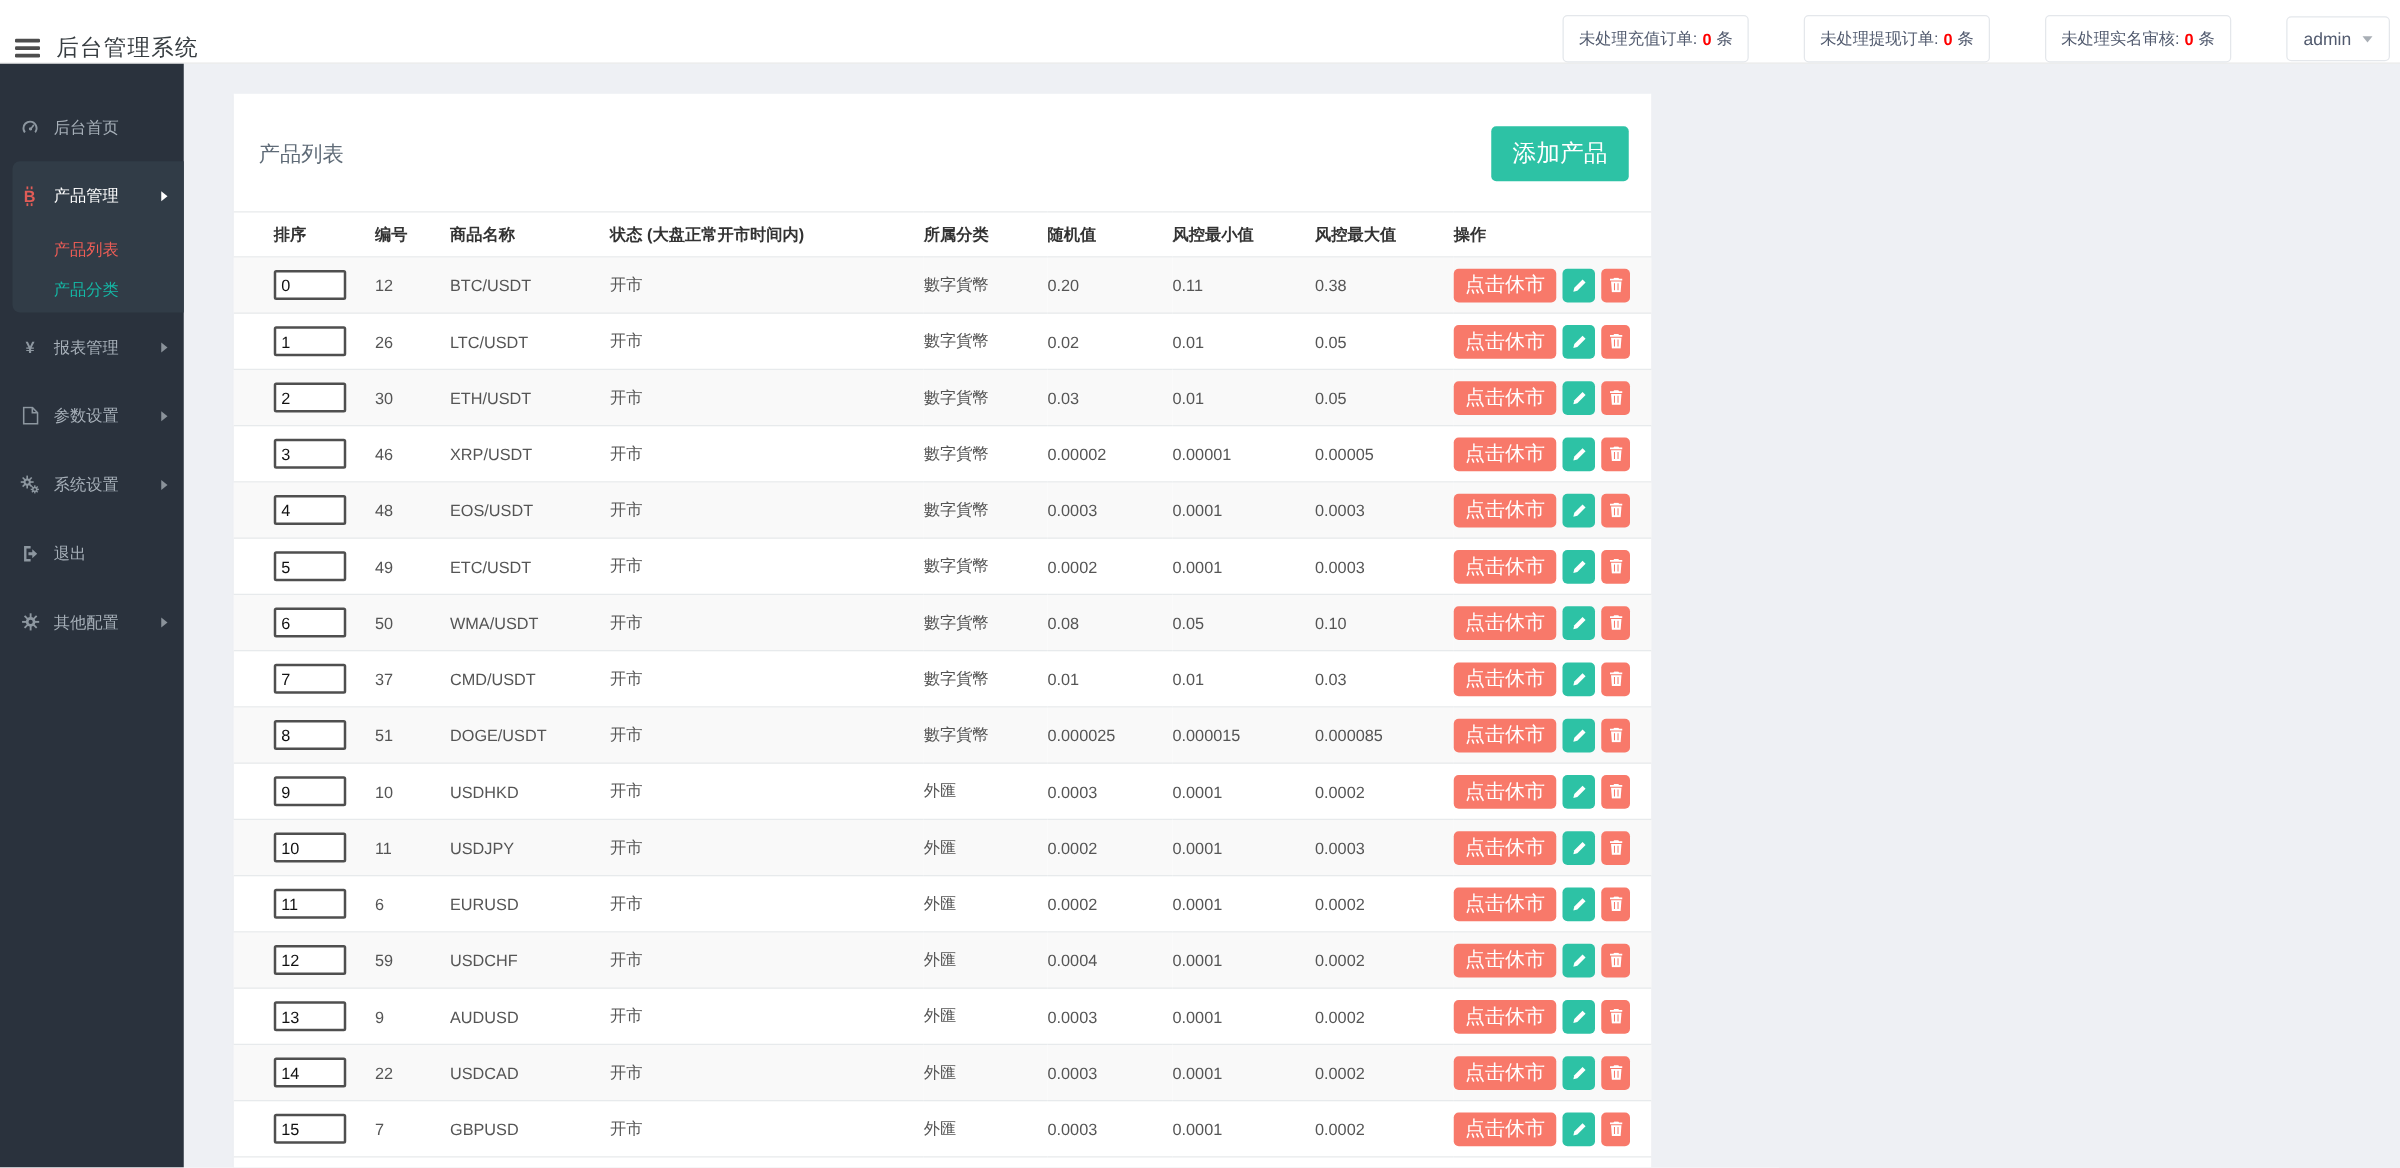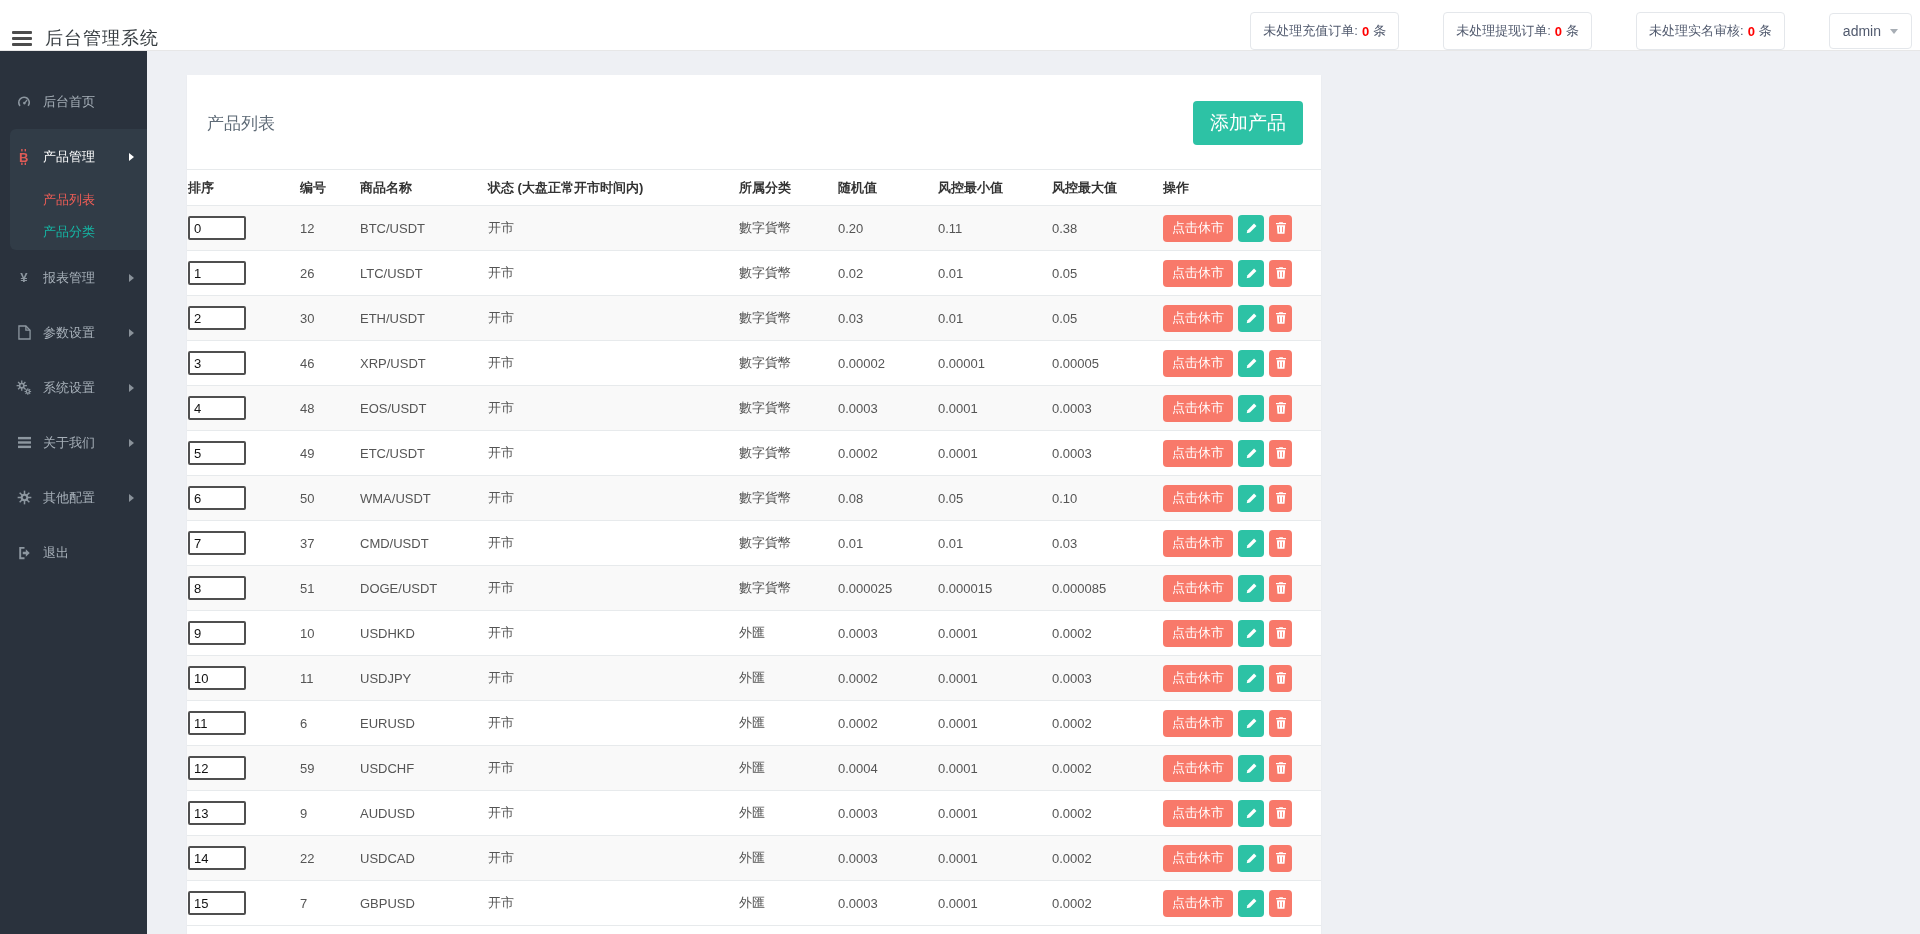--- a/index.html
+++ b/index.html
@@ -49,28 +49,28 @@
   .main { flex:1; padding:24px 0 0 40px; overflow:hidden; }
   .card { width:1134px; height:880px; background:#fff; box-shadow:0 1px 2px rgba(0,0,0,.04); }
   .card-head { display:flex; justify-content:space-between; align-items:center; padding:26px 18px 24px 20px; }
   .card-title { margin:0; font-size:17px; font-weight:400; color:#5f6b77; }
   .btn-add { background:#2dc2a5; color:#fff; border:none; border-radius:4px;
     padding:9px 17px; font-size:19px; cursor:pointer; font-family:inherit; }
 
   table { width:100%; border-collapse:collapse; table-layout:fixed; }
   thead th { text-align:left; font-size:13px; color:#333; font-weight:bold;
     border-top:1px solid #e7eaec; border-bottom:1px solid #e7eaec; height:36px; padding:0; }
-  th:first-child, td:first-child { padding-left:1px; }
+  th:first-child, td:first-child { padding-left:32px; }
   tbody td { height:45px; font-size:13px; color:#555; border-bottom:1px solid #e7eaec; padding:0; }
   tbody tr:nth-child(odd) { background:#f9f9f9; }
   .sort-input { width:58px; height:24px; border:2px solid #4f4f4f; border-radius:2px;
     font-size:13px; padding:0 4px; color:#111; background:#fff; font-family:inherit; }
   .actions { display:flex; align-items:center; gap:5px; }
   .btn-close { background:#f8796a; color:#fff; border:none; border-radius:4px;
-    font-size:13px; height:27px; padding:0 9px; cursor:pointer; white-space:nowrap; font-family:inherit; }
+    font-size:16px; height:27px; padding:0 9px; cursor:pointer; white-space:nowrap; font-family:inherit; }
   .btn-icon { width:26px; height:27px; border:none; border-radius:4px; display:inline-flex;
     align-items:center; justify-content:center; cursor:pointer; color:#fff; padding:0; }
   .btn-icon .btn-ic { display:inline-flex; }
   .btn-edit { background:#2dc2a5; }
   .btn-del { background:#f8796a; width:23px; }
 </style>
 </head>
 <body>
 
 <header class="topbar">
@@ -178,51 +178,40 @@
               <circle cx="12.6" cy="12.3" r="2.3"></circle>
               <circle cx="12.6" cy="12.3" r="1" fill="#2a323d"></circle>
             </g>
           </svg>
         </span>
         <span class="mi-label">系统设置</span>
         <span class="menu-arrow"></span>
       </div>
       <div class="menu-item">
         <span class="mi-icon">
-          <svg width="15" height="13" viewBox="0 0 16 14" fill="currentColor">
-            <rect x="1" y="1" width="14" height="2.6"></rect>
-            <rect x="1" y="5.7" width="14" height="2.6"></rect>
-            <rect x="1" y="10.4" width="14" height="2.6"></rect>
+          <svg width="15" height="14" viewBox="0 0 16 16" fill="currentColor">
+            <path d="M8 1H2v14h6v-2.2H4.2V3.2H8V1z"></path>
+            <path d="M9.5 3.8 14 8l-4.5 4.2V9.3H6V6.7h3.5V3.8z"></path>
           </svg>
         </span>
-        <span class="mi-label">关于我们</span>
-        <span class="menu-arrow"></span>
+        <span class="mi-label">退出</span>
       </div>
       <div class="menu-item">
         <span class="mi-icon">
           <svg width="15" height="15" viewBox="0 0 16 16" fill="currentColor">
             <rect x="7.2" y="0.7" width="1.6" height="14.6"></rect>
             <rect x="0.7" y="7.2" width="14.6" height="1.6"></rect>
             <rect x="7.2" y="0.7" width="1.6" height="14.6" transform="rotate(45 8 8)"></rect>
             <rect x="7.2" y="0.7" width="1.6" height="14.6" transform="rotate(-45 8 8)"></rect>
             <circle cx="8" cy="8" r="4.1"></circle>
             <circle cx="8" cy="8" r="1.8" fill="#2a323d"></circle>
           </svg>
         </span>
         <span class="mi-label">其他配置</span>
         <span class="menu-arrow"></span>
-      </div>
-      <div class="menu-item">
-        <span class="mi-icon">
-          <svg width="15" height="14" viewBox="0 0 16 16" fill="currentColor">
-            <path d="M8 1H2v14h6v-2.2H4.2V3.2H8V1z"></path>
-            <path d="M9.5 3.8 14 8l-4.5 4.2V9.3H6V6.7h3.5V3.8z"></path>
-          </svg>
-        </span>
-        <span class="mi-label">退出</span>
       </div>
     </aside>
 
   <main class="main">
     <section class="card">
       <div class="card-head">
         <h2 class="card-title">产品列表</h2>
         <button class="btn-add">添加产品</button>
       </div>
       <table>

